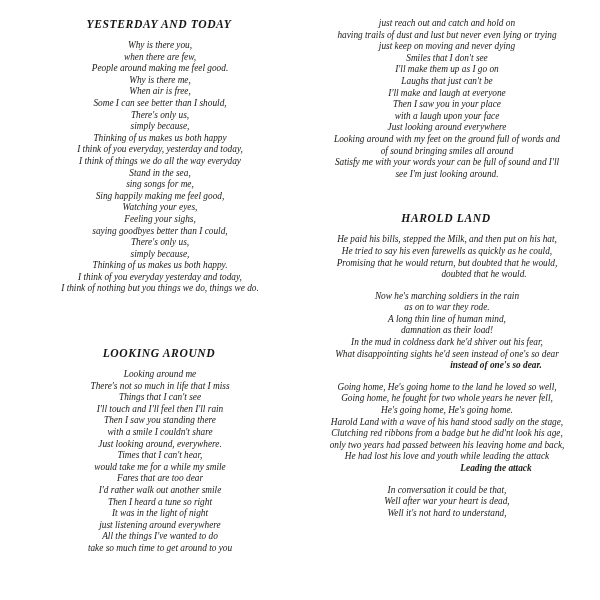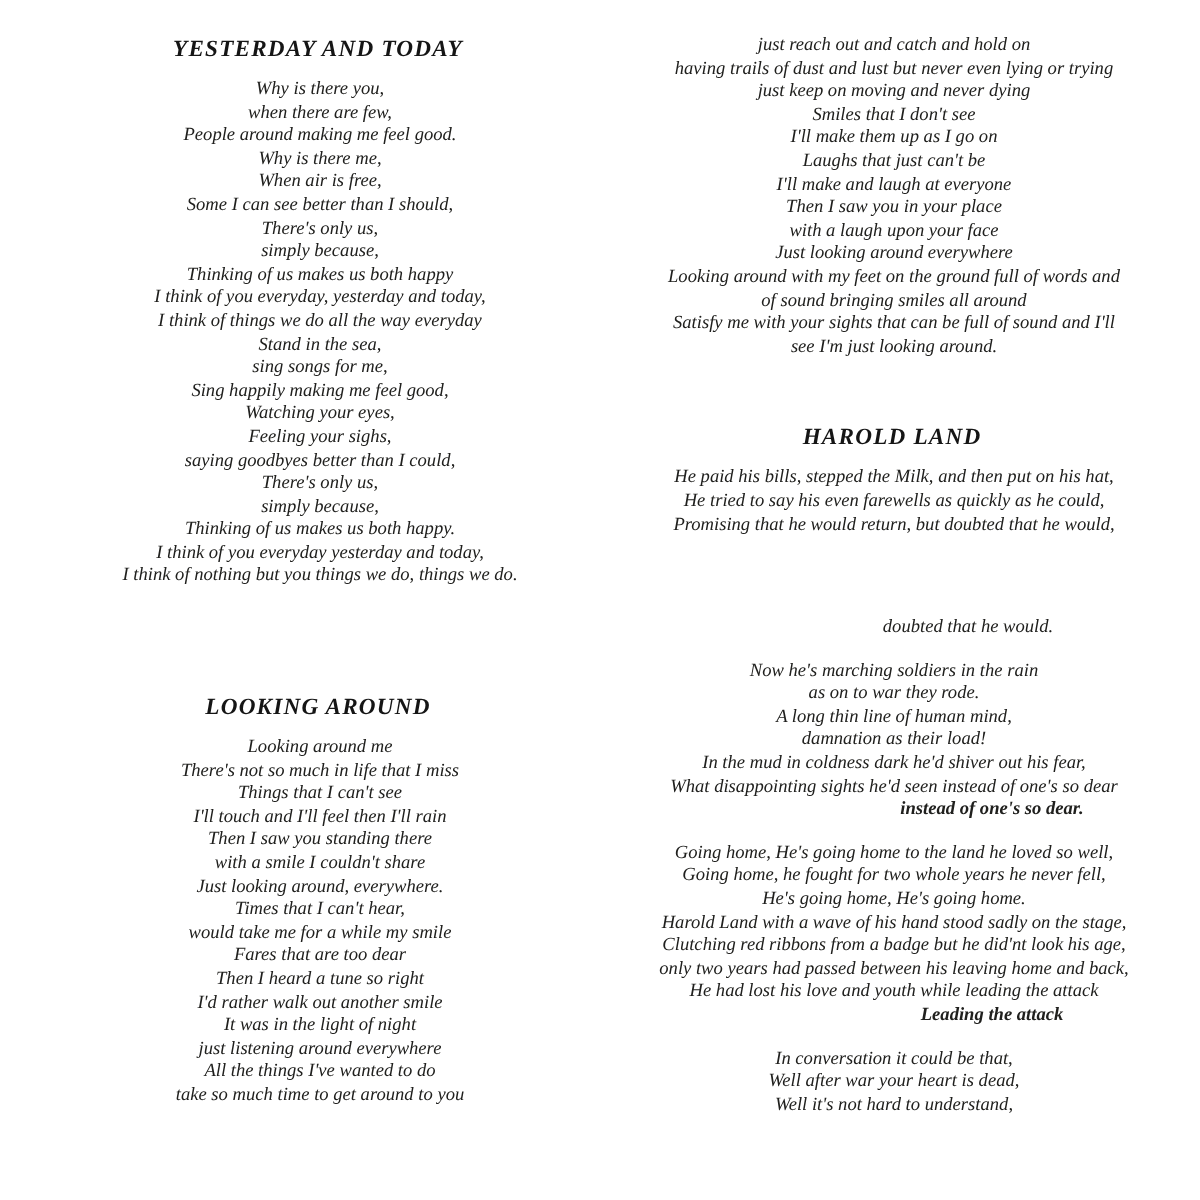--- a/index.html
+++ b/index.html
@@ -53,21 +53,21 @@
     padding: 0;
     list-style: none;
   }
   .line {
     font-style: italic;
     font-size: 9.3px;
     line-height: 11.6px;
     white-space: pre-wrap;
     color: #20201e;
   }
-  .line.indent-2 { padding-left: 74px; margin-top: 40px; }
+  .line.indent-2 { padding-left: 74px; }
   .line.indent-3 { padding-left: 98px; font-weight: bold; }
   .gap-small { height: 10px; }
   .gap-large { height: 32px; }
   .cont-lines .line {
     font-size: 9.3px;
   }
 </style>
 </head>
 <body>
 
@@ -112,22 +112,22 @@
           <div class="line">Looking around me</div>
           <div class="line">There's not so much in life that I miss</div>
           <div class="line">Things that I can't see</div>
           <div class="line">I'll touch and I'll feel then I'll rain</div>
           <div class="line">Then I saw you standing there</div>
           <div class="line">with a smile I couldn't share</div>
           <div class="line">Just looking around, everywhere.</div>
           <div class="line">Times that I can't hear,</div>
           <div class="line">would take me for a while my smile</div>
           <div class="line">Fares that are too dear</div>
+          <div class="line">I'd rather walk out another smile</div>
           <div class="line">Then I heard a tune so right</div>
-          <div class="line">I'd rather walk out another smile</div>
           <div class="line">It was in the light of night</div>
           <div class="line">just listening around everywhere</div>
           <div class="line">All the things I've wanted to do</div>
           <div class="line">take so much time to get around to you</div>
         </div>
       </div>
 
     </div>
 
     <div class="col col-right">
@@ -138,21 +138,21 @@
         <div class="line">just keep on moving and never dying</div>
         <div class="line">Smiles that I don't see</div>
         <div class="line">I'll make them up as I go on</div>
         <div class="line">Laughs that just can't be</div>
         <div class="line">I'll make and laugh at everyone</div>
         <div class="line">Then I saw you in your place</div>
         <div class="line">with a laugh upon your face</div>
         <div class="line">Just looking around everywhere</div>
         <div class="line">Looking around with my feet on the ground full of words and</div>
         <div class="line">of sound bringing smiles all around</div>
-        <div class="line">Satisfy me with your sights that can be full of sound and I'll</div>
+        <div class="line">Satisfy me with your words your can be full of sound and I'll</div>
         <div class="line">see I'm just looking around.</div>
       </div>
 
       <div class="gap-large"></div>
 
       <div class="poem">
         <h2 class="poem-title">HAROLD LAND</h2>
 
         <div class="lines">
           <div class="line">He paid his bills, stepped the Milk, and then put on his hat,</div>

